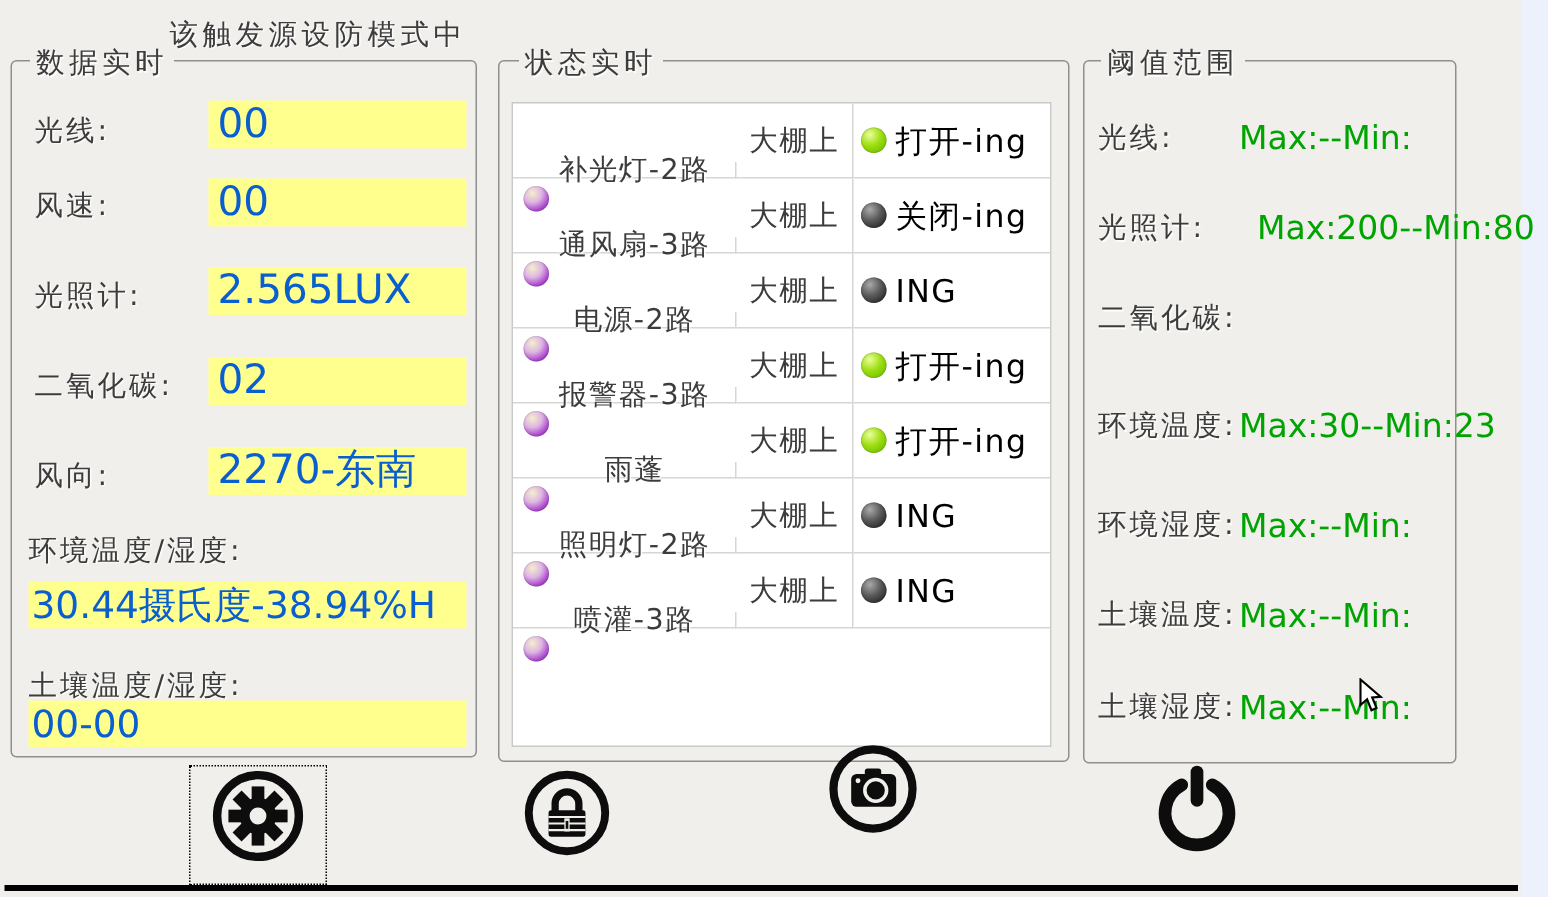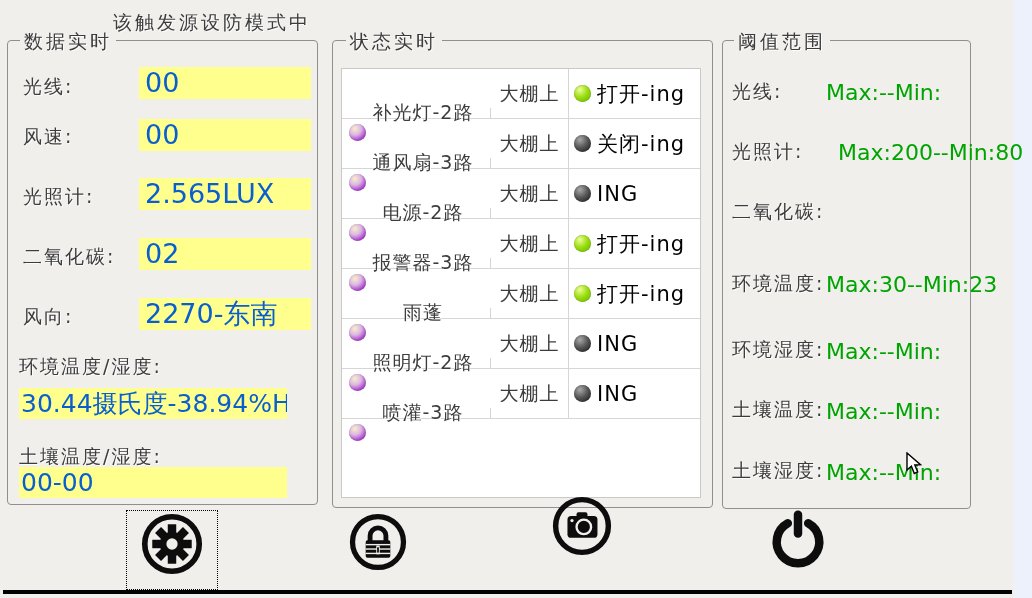--- a/index.html
+++ b/index.html
@@ -42,21 +42,21 @@
   #panel-thresh .gb-title { left:11px; }
 
   
   .fld-label { position:absolute; font-size:19px; letter-spacing:2px; white-space:nowrap; }
   .fld-value {
     position:absolute; background:#ffff8e;
     font-size:27px; line-height:32px; color:#0a5fd0;
     padding-left:6px; white-space:nowrap; overflow:hidden;
   }
   .fld-small { left:131px; width:172px; height:32px; }
-  .fld-wide  { left:11px;  width:268px; height:31px; line-height:31px; font-size:25px; padding-left:2px; }
+  .fld-wide  { left:11px;  width:292px; height:31px; line-height:31px; font-size:25px; padding-left:2px; }
 
   
   .stat-table {
     position:absolute; left:8px; top:27px; width:360px; height:430px;
     background:#fff; border:1px solid #c9c9c9;
   }
   .stat-row { display:flex; height:50px; }
   .stat-cell {
     position:relative; border-right:1px solid #d6d6d6; border-bottom:1px solid #d6d6d6;
     display:flex; align-items:center; justify-content:center;

